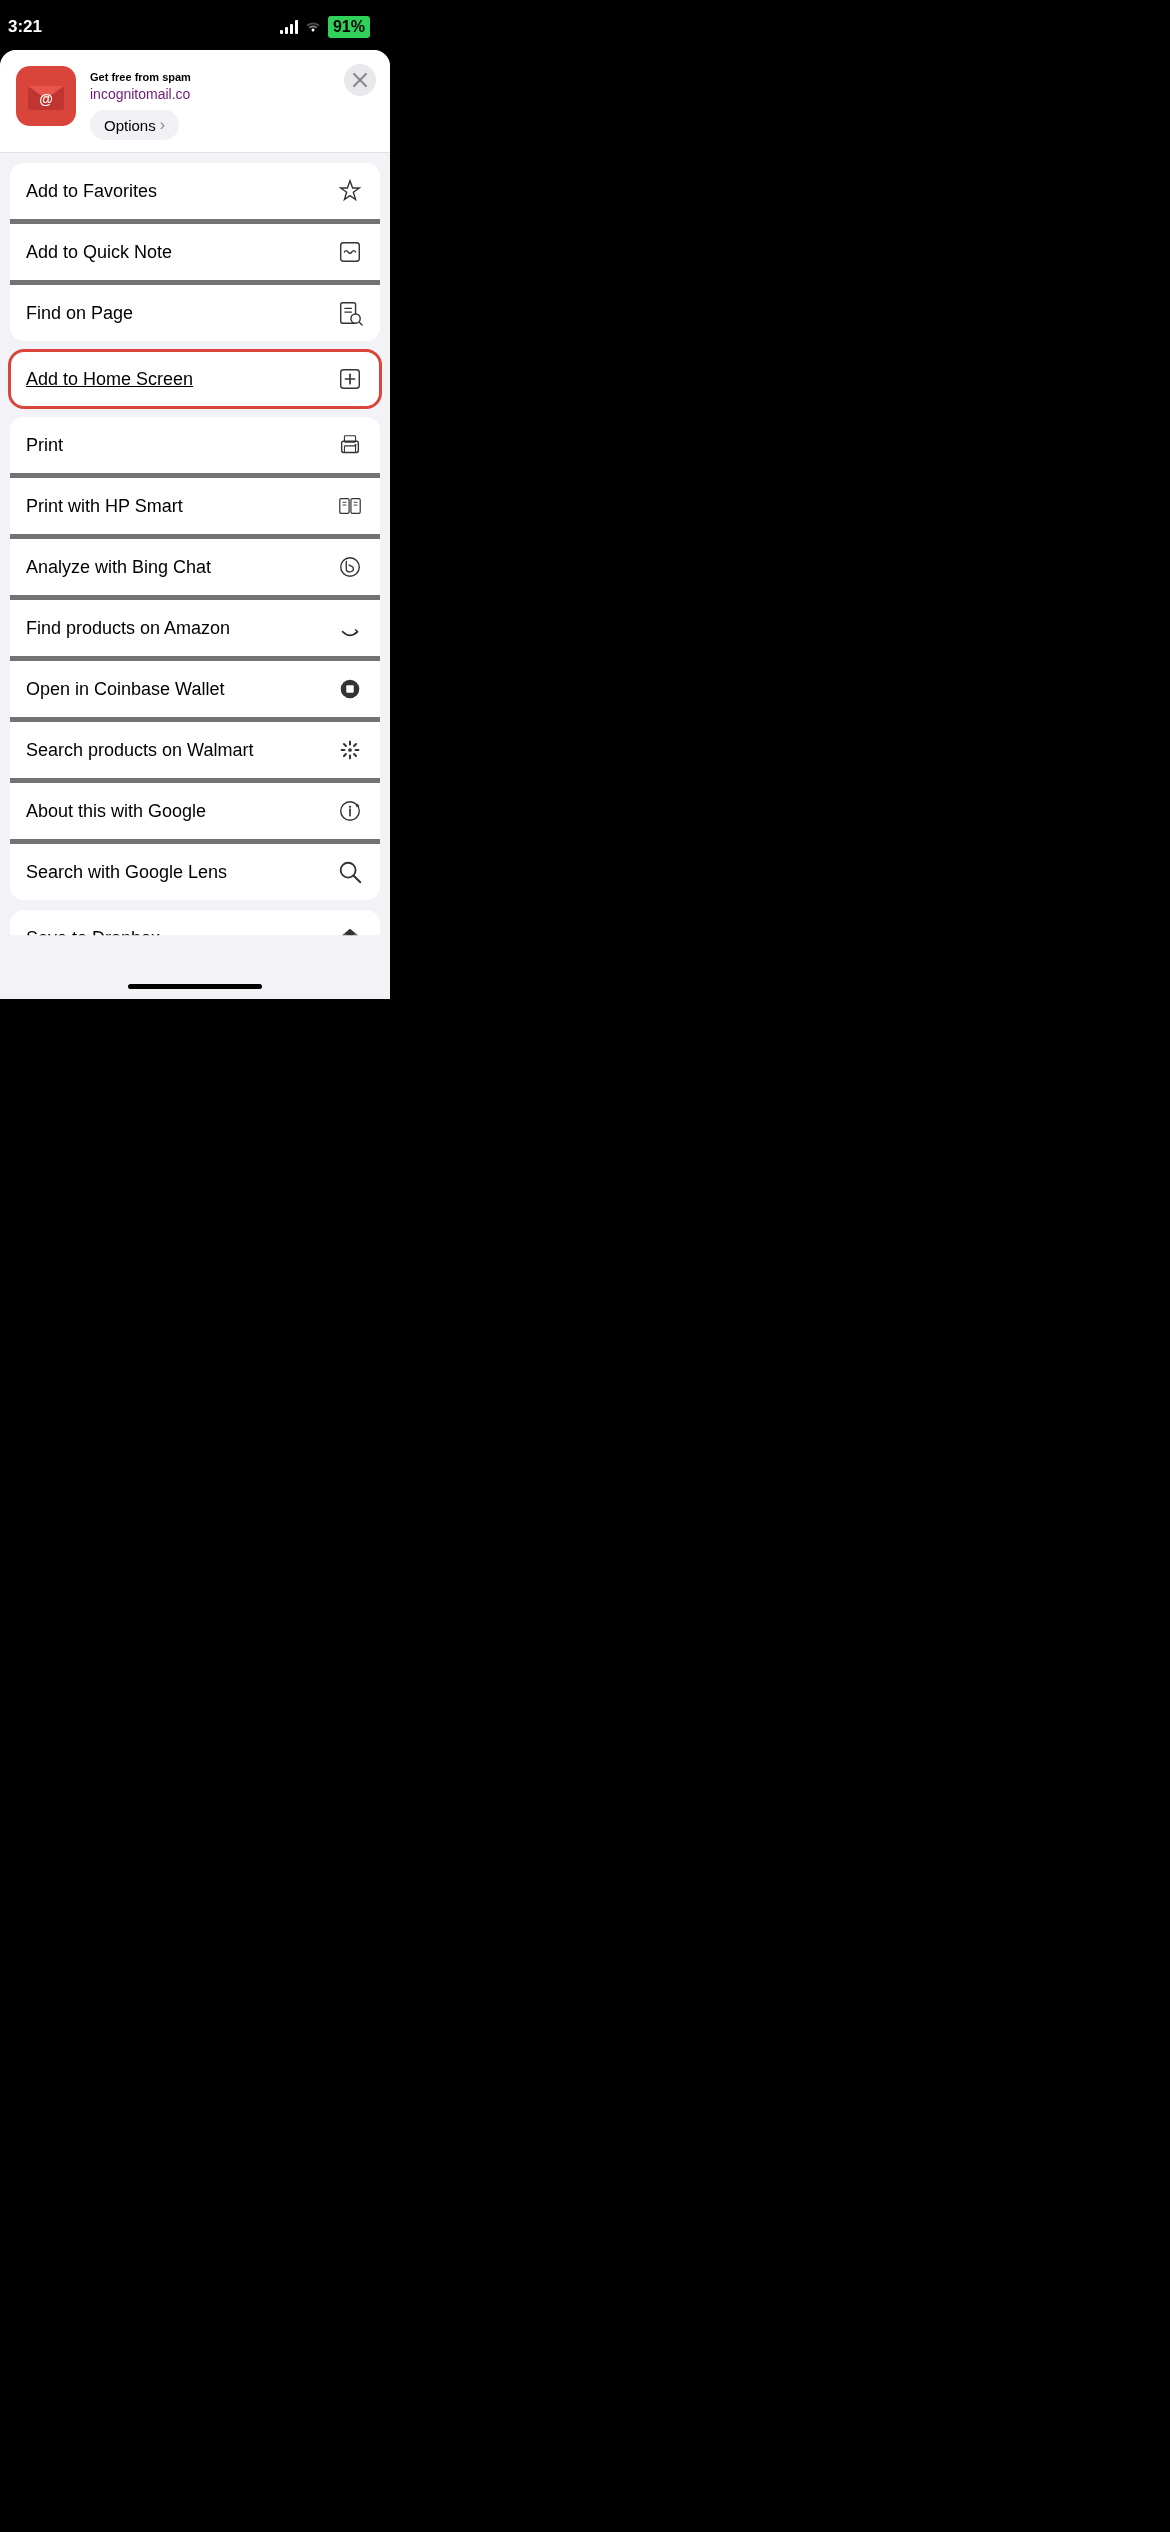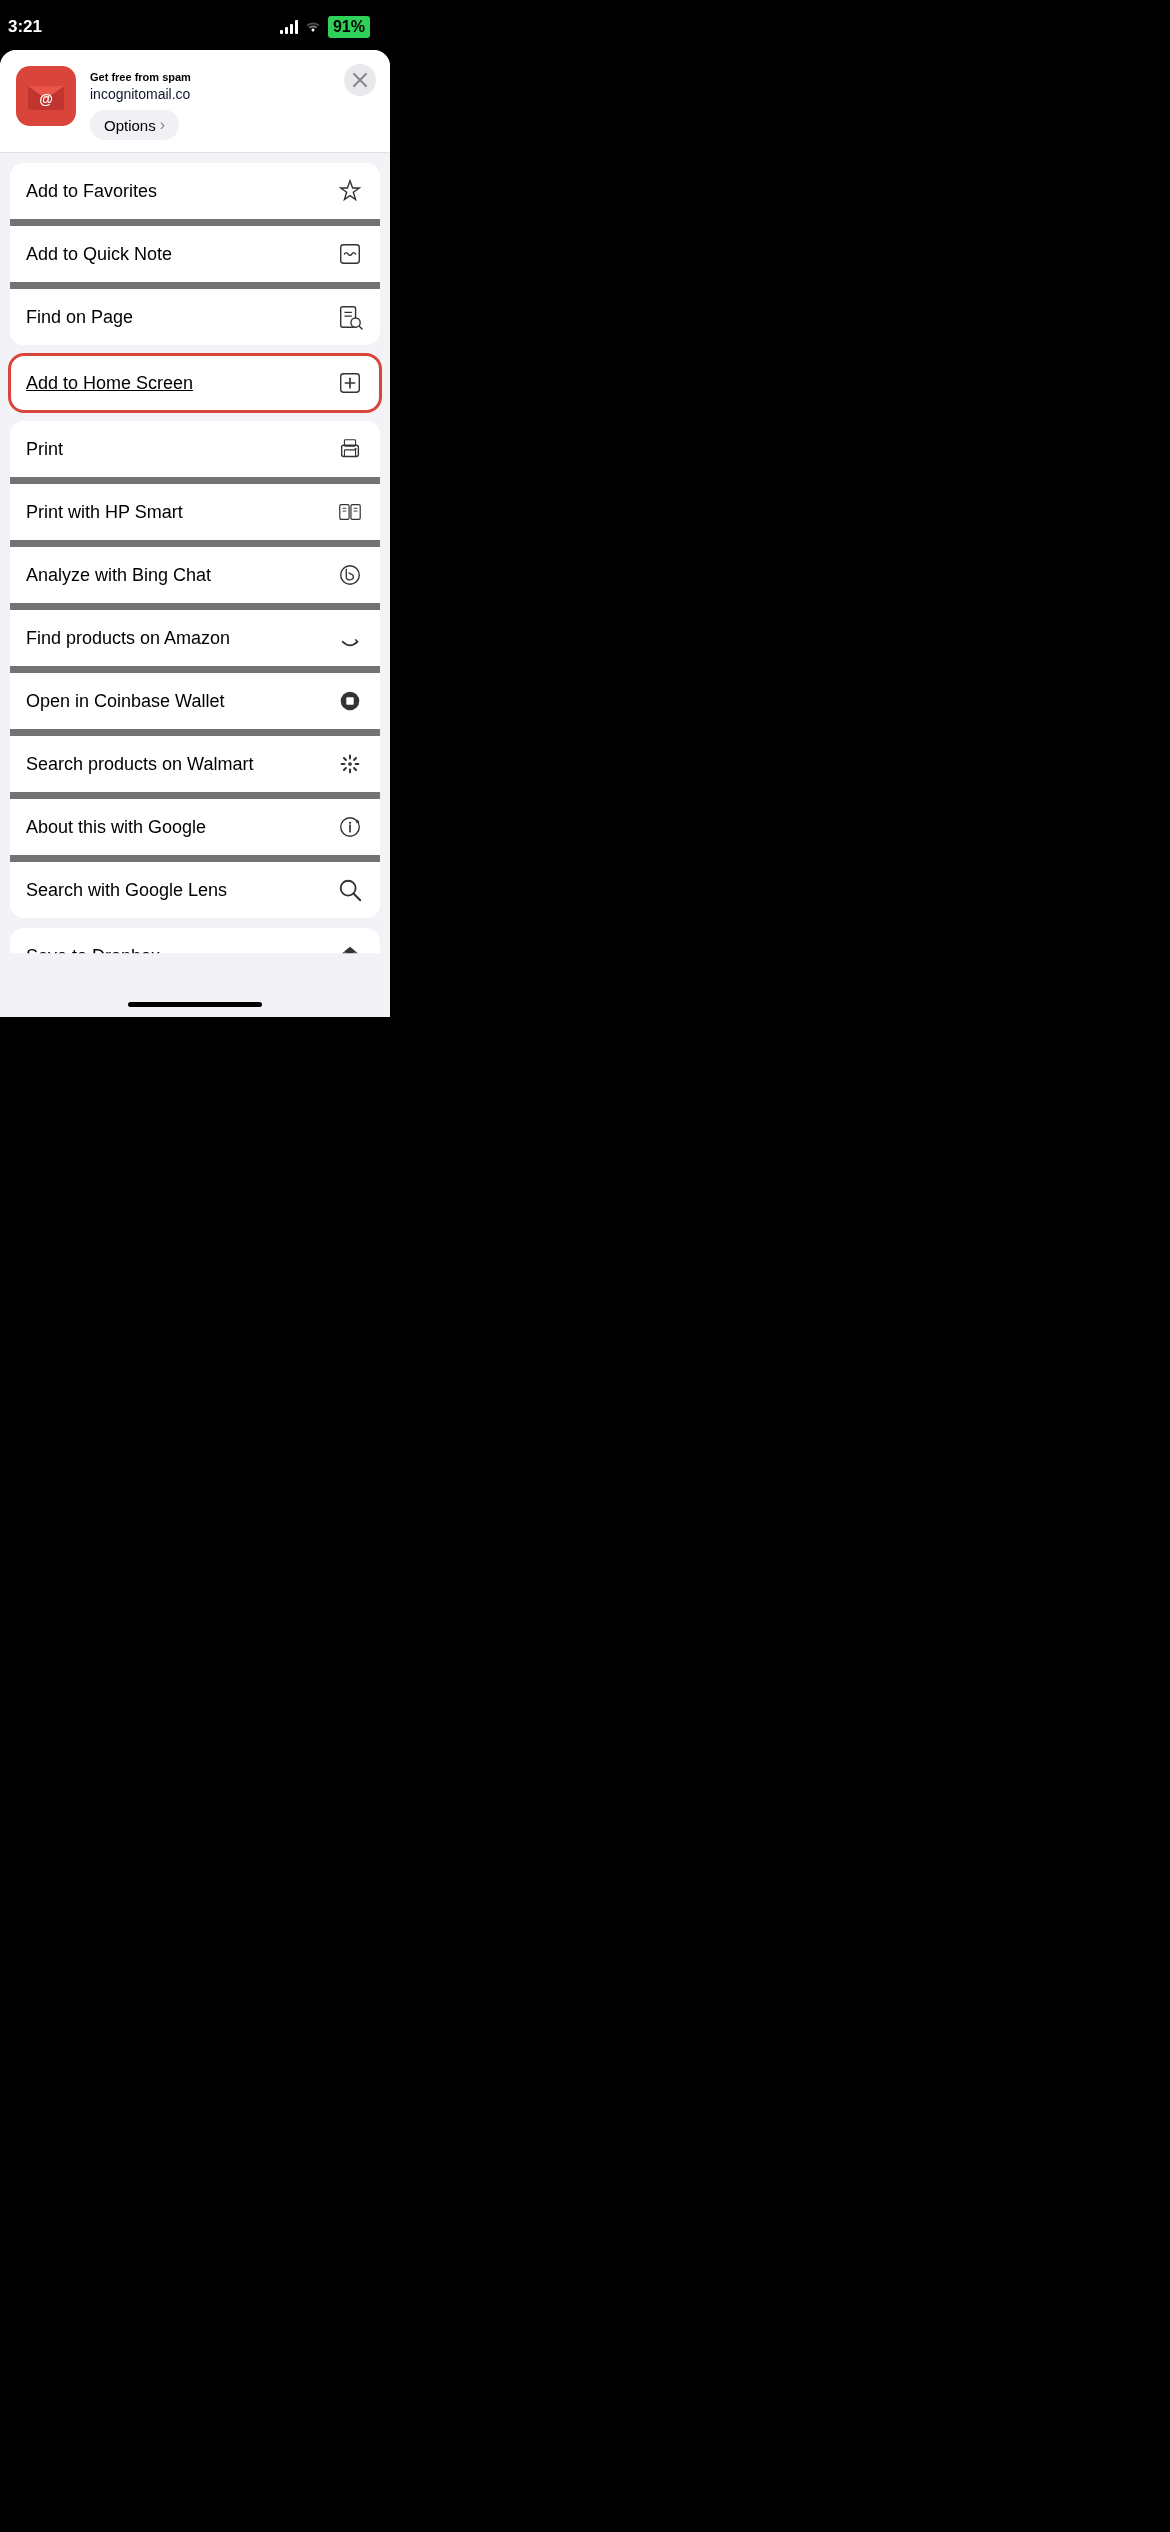--- a/index.html
+++ b/index.html
@@ -100,21 +100,21 @@
 
     .header-title {
       font-size: 11px;
       font-weight: 700;
       color: #000;
       line-height: 1.3;
     }
 
     .header-url {
       font-size: 14px;
-      color: #0f172a;
+      color: #701a75;
       margin-top: 2px;
     }
 
     .options-btn {
       margin-top: 8px;
       background: #f0f0f5;
       border: none;
       border-radius: 20px;
       padding: 6px 14px;
       font-size: 15px;
@@ -147,21 +147,21 @@
       border-radius: 14px;
       margin: 10px 10px 0 10px;
       overflow: hidden;
     }
 
     .menu-item {
       display: flex;
       align-items: center;
       justify-content: space-between;
       padding: 14px 16px;
-      border-bottom: 7px solid #737373;
+      border-bottom: 5px solid #737373;
       background: #fff;
       cursor: pointer;
     }
 
     .menu-item:last-child {
       border-bottom: none;
     }
 
     .menu-item-label {
       font-size: 18px;

